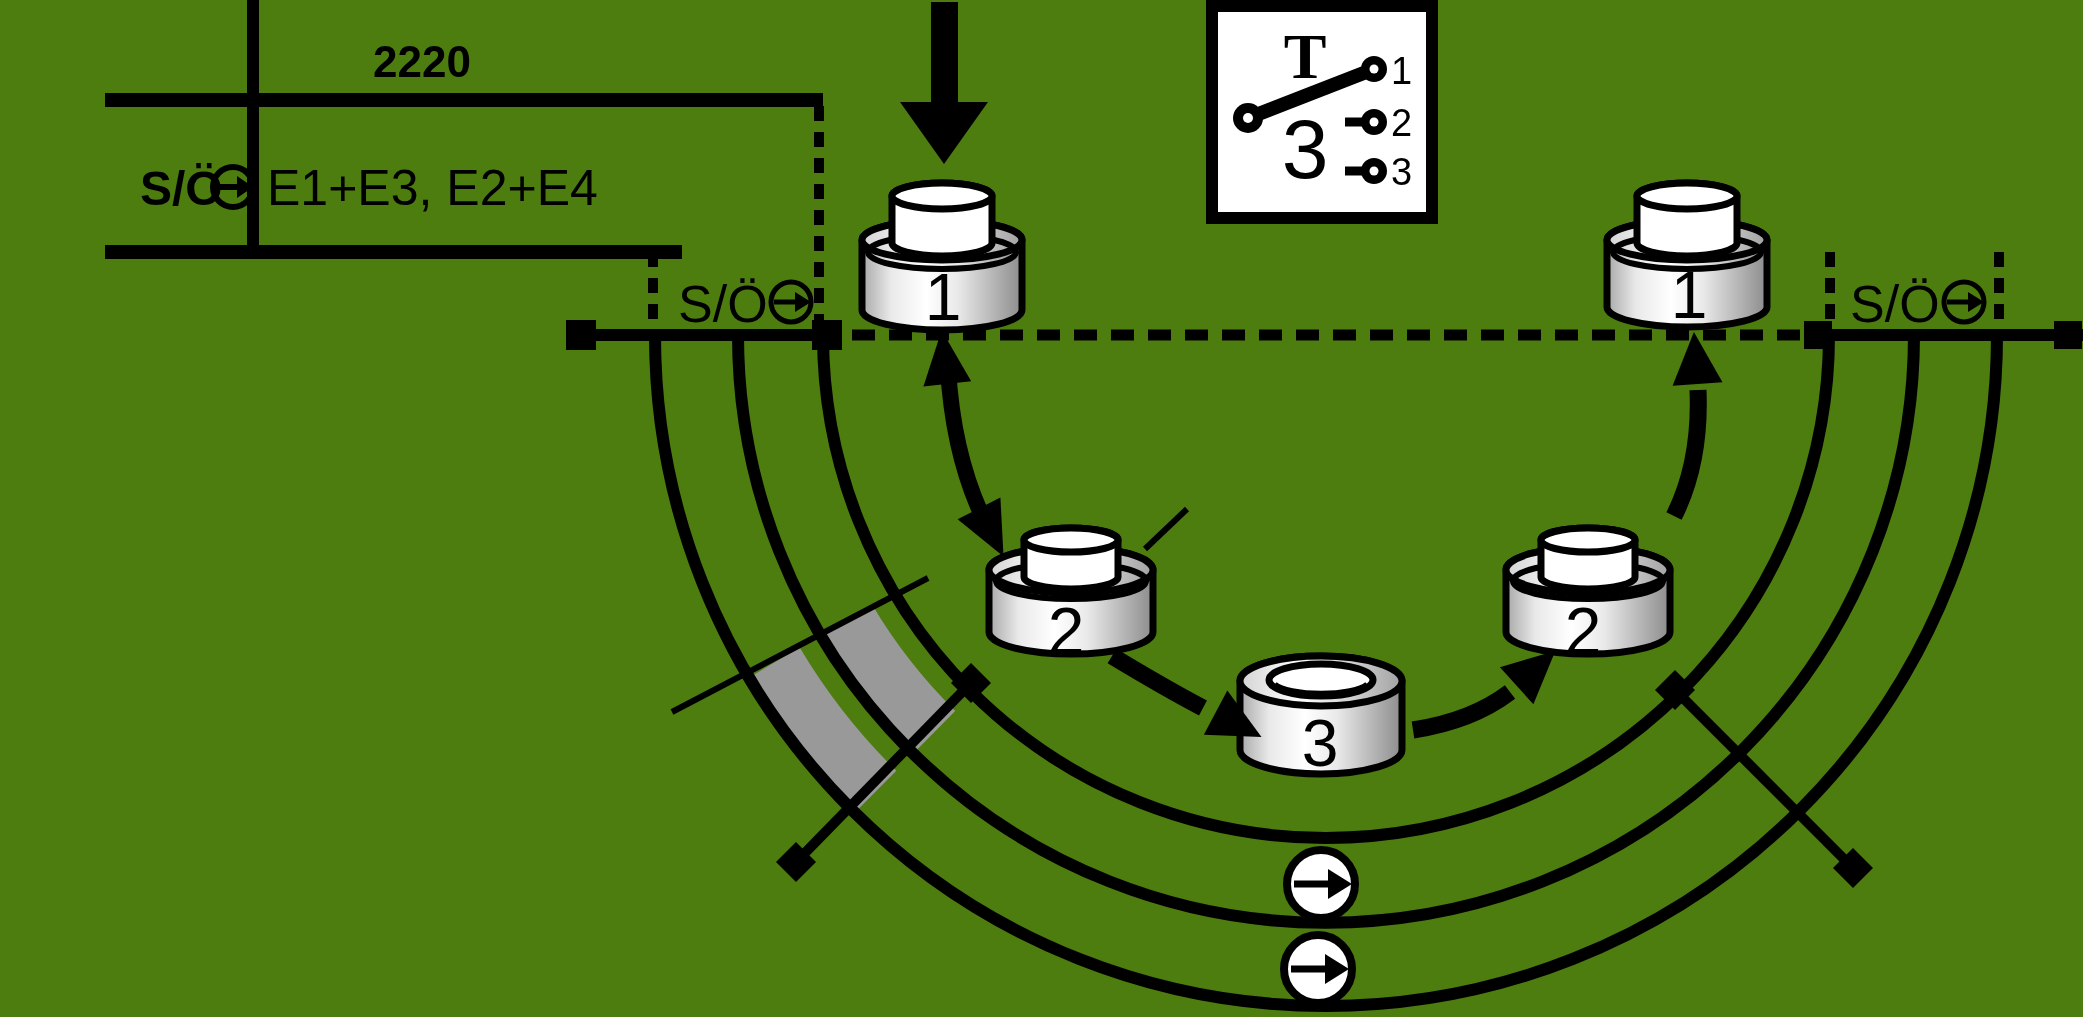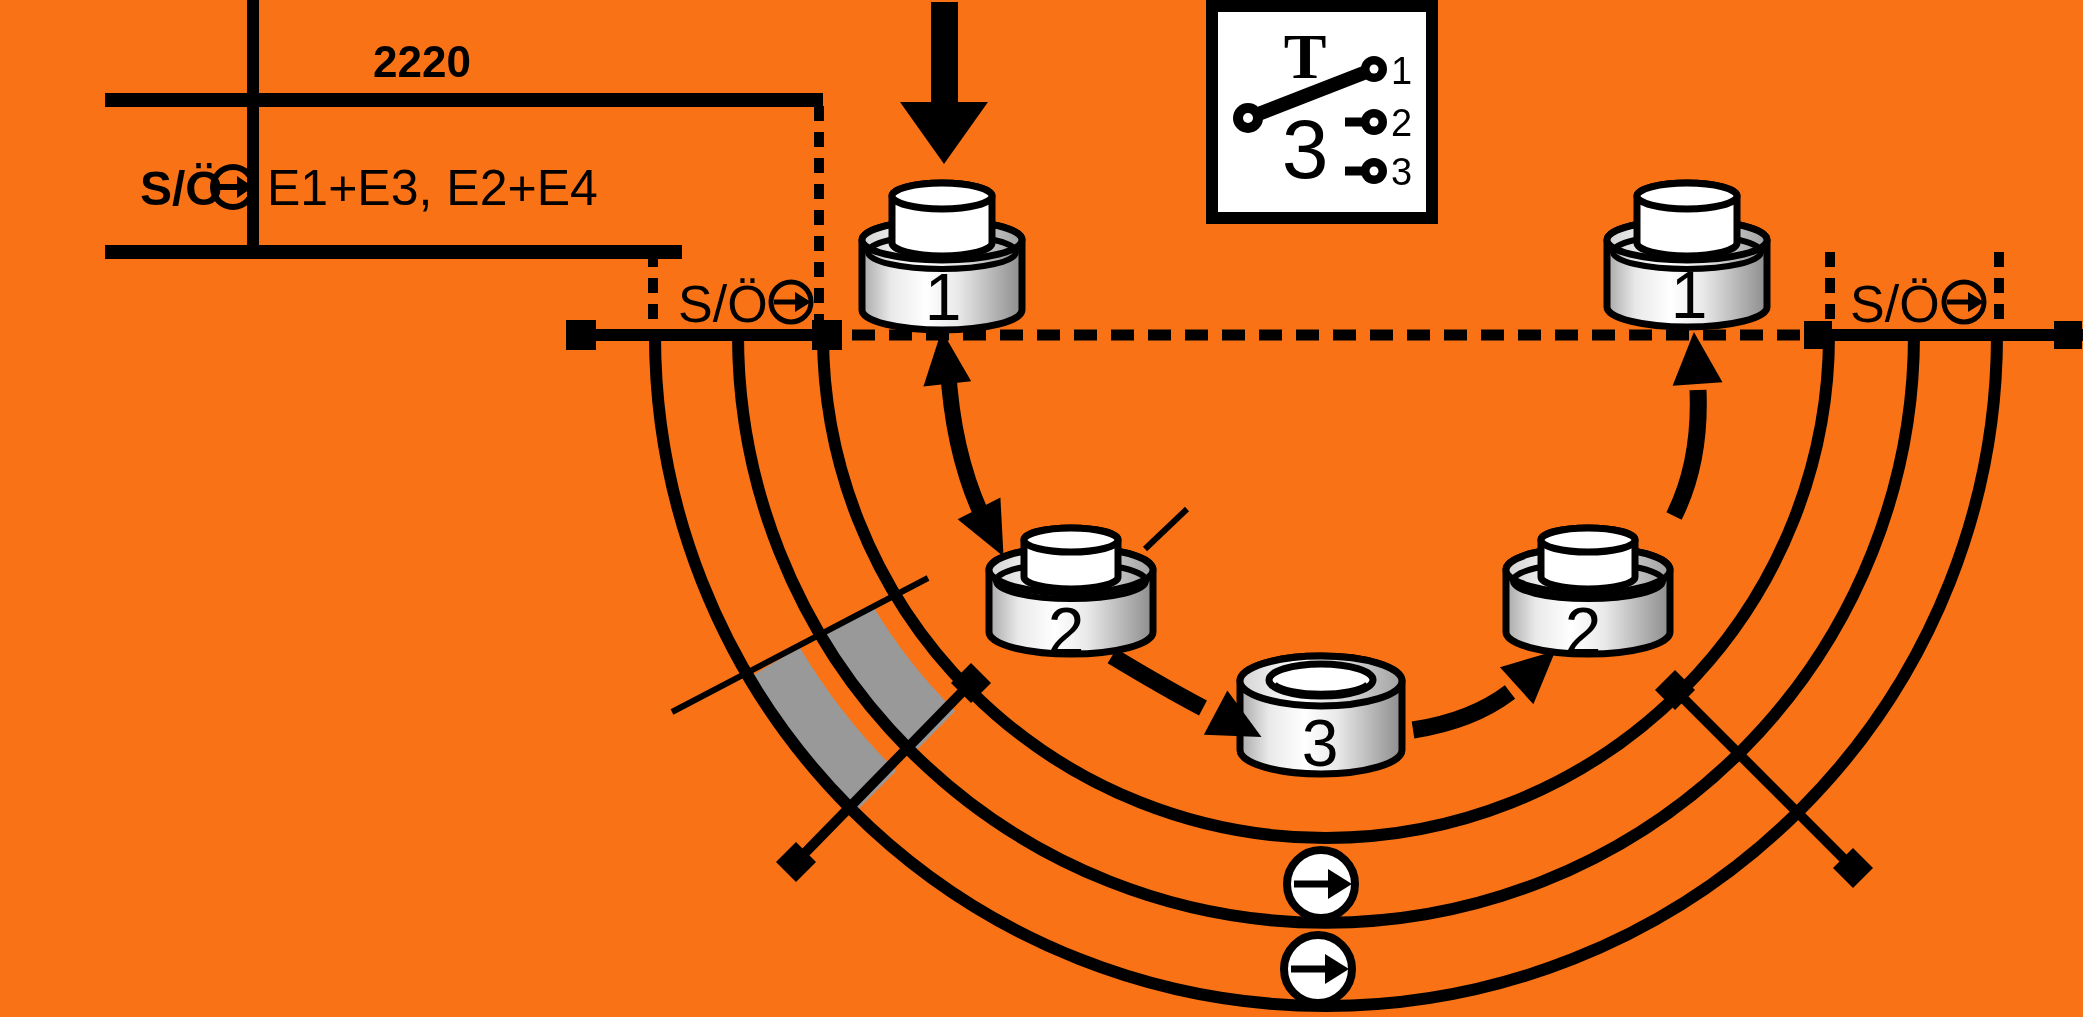--- a/index.html
+++ b/index.html
@@ -1,19 +1,19 @@
 <!DOCTYPE html>
 <html><head>
 <meta charset="utf-8">
 <style>
   html,body{margin:0;padding:0;background:#ffffff;}
   #stage{
     position:relative;
     width:2083px;height:1017px;
-    background:#f97316;
+    background:#4d7c0f;
     font-family:"Liberation Sans", sans-serif;
     overflow:hidden;
   }
   svg{position:absolute;left:0;top:0;}
   text{fill:#000;}
   .sans{font-family:"Liberation Sans", sans-serif;}
   .serif{font-family:"Liberation Serif", serif;}
   .b{font-weight:bold;}
 </style>
 </head>

